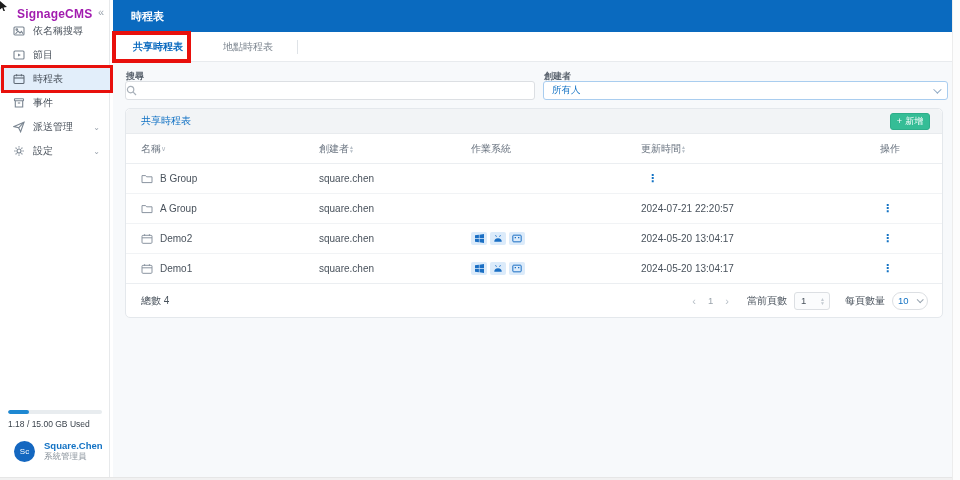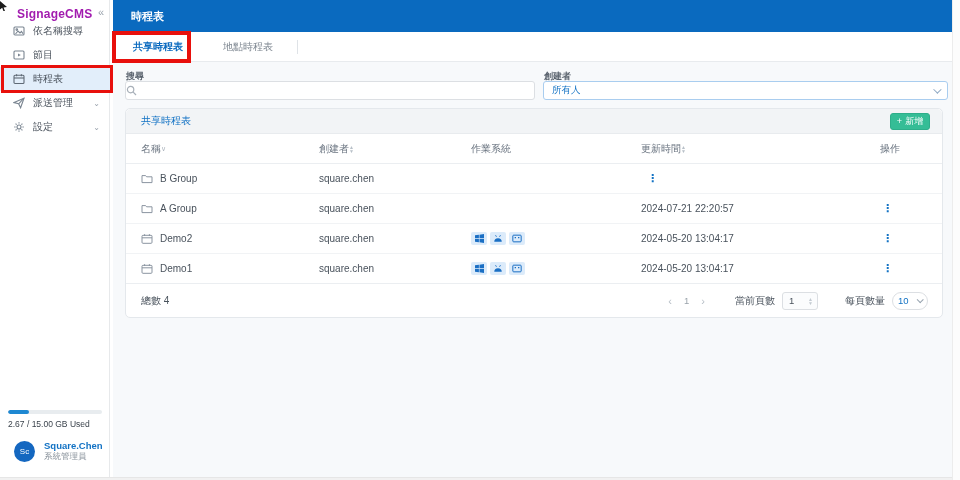--- a/index.html
+++ b/index.html
@@ -56,21 +56,21 @@
   .trow { height:30px; border-bottom:1px solid #f1f3f5; }
   .td { font-size:10px; color:#49525c; display:flex; align-items:center; gap:7px; }
   .os-group { display:flex; gap:3px; }
   .os-pill { width:16px; height:13px; background:#dcebfa; border-radius:2px; display:flex; align-items:center; justify-content:center; }
   .dots { color:#1272c4; font-size:11px; font-weight:bold; letter-spacing:0; cursor:pointer; padding-left:6px; }
   .tfoot { height:33px; display:flex; align-items:center; justify-content:space-between; padding:0 14px 0 15px; }
   .total { font-size:10px; color:#49525c; }
   .pager { display:flex; align-items:center; gap:7px; }
   .pg-arrow { color:#b6bec6; font-size:11px; cursor:pointer; padding:0 3px; }
   .pg-num { color:#9aa3ab; font-size:9.5px; padding:0 2px; }
-  .pg-label { font-size:10px; color:#49525c; margin-left:20px; }
+  .pg-label { font-size:10px; color:#49525c; margin-left:8px; }
   .page-input { width:36px; height:18px; border:1px solid #dcdfe3; border-radius:3px; background:#fbfcfd; display:flex; align-items:center; justify-content:space-between; padding:0 4px 0 6px; }
   .page-input .pi-val { font-size:9.5px; color:#49525c; }
   .spin { display:flex; flex-direction:column; line-height:4px; font-size:5px; color:#c3cad1; }
   .size-select { width:36px; height:18px; border:1px solid #dcdfe3; border-radius:9px; background:#fff; display:flex; align-items:center; justify-content:space-between; padding:0 5px; cursor:pointer; }
   .size-select .ps-val { font-size:9.5px; color:#1272c4; }
   .caret-sm { width:5px; height:5px; border-right:1.2px solid #98a4b0; border-bottom:1.2px solid #98a4b0; transform:rotate(45deg) translateY(-1px); }
 
   
   .vscroll { position:absolute; right:0; top:0; width:8px; height:480px; background:#fcfcfc; border-left:1px solid #ececec; z-index:4; }
   .hscroll { position:absolute; left:0; bottom:0; width:952px; height:3px; background:#f1f1f1; border-top:1px solid #e6e6e6; z-index:4; }
@@ -122,20 +122,30 @@
               <rect x="1" y="2.3" width="10" height="8.2" rx="1"></rect>
               <path d="M1 5 H11"></path>
               <path d="M3.6 1.2 V3.2 M8.4 1.2 V3.2"></path>
             </svg>
         </span>
         <span>時程表</span>
       </div>
       <div class="nav-item">
         <span class="nicon">
           <svg width="12" height="12" viewBox="0 0 12 12" fill="none" stroke="#7a8591" stroke-width="1.1">
+              <rect x="1.5" y="1.8" width="9" height="2" rx="0.5"></rect>
+              <path d="M2.3 3.8 V10 H9.7 V3.8"></path>
+              <path d="M4.8 6 H7.2"></path>
+            </svg>
+        </span>
+        <span>事件</span>
+      </div>
+      <div class="nav-item">
+        <span class="nicon">
+          <svg width="12" height="12" viewBox="0 0 12 12" fill="none" stroke="#7a8591" stroke-width="1.1">
               <path d="M1 5.6 L11 1.2 L7.6 10.8 L5.6 6.8 Z"></path>
               <path d="M5.6 6.8 L11 1.2"></path>
             </svg>
         </span>
         <span>派送管理</span>
         <span class="chev">⌄</span>
       </div>
       <div class="nav-item">
         <span class="nicon">
           <svg width="12" height="12" viewBox="0 0 12 12" fill="none" stroke="#7a8591" stroke-width="1.1">
@@ -145,21 +155,21 @@
         </span>
         <span>設定</span>
         <span class="chev">⌄</span>
       </div>
     </nav>
 
     <div class="storage">
       <div class="storage-track">
         <div class="storage-fill" id="storage-fill" style="width: 22%;"></div>
       </div>
-      <div class="storage-label">2.67 / 15.00 GB Used</div>
+      <div class="storage-label">1.18 / 15.00 GB Used</div>
     </div>
 
     <div class="user">
       <div class="avatar">Sc</div>
       <div>
         <div class="user-name">Square.Chen</div>
         <div class="user-role">系統管理員</div>
       </div>
     </div>
   </aside>

